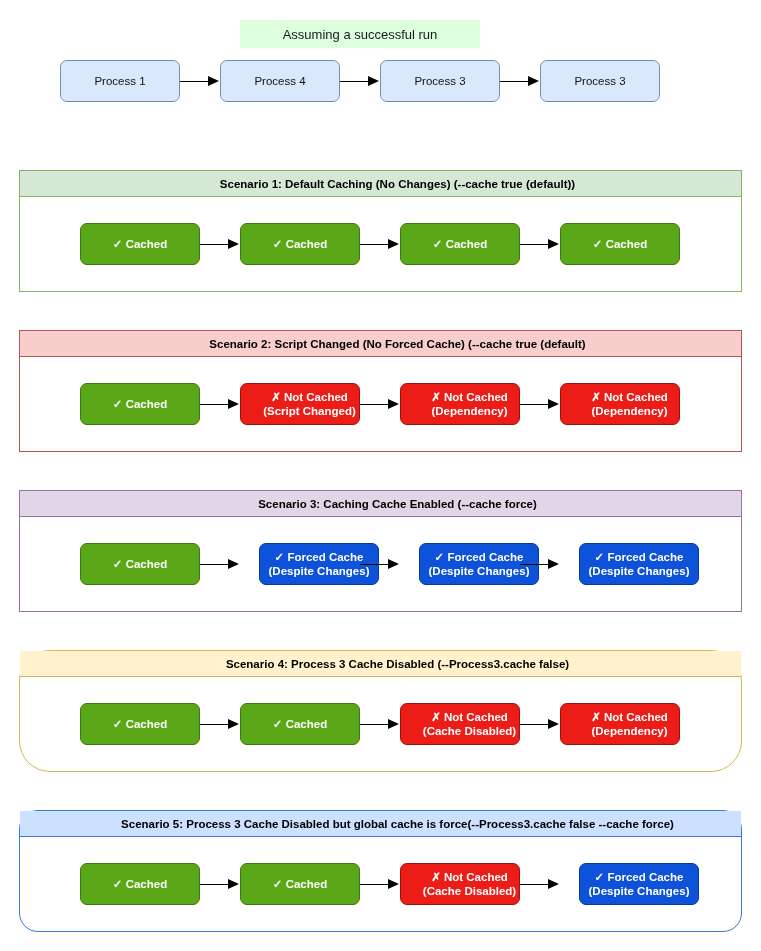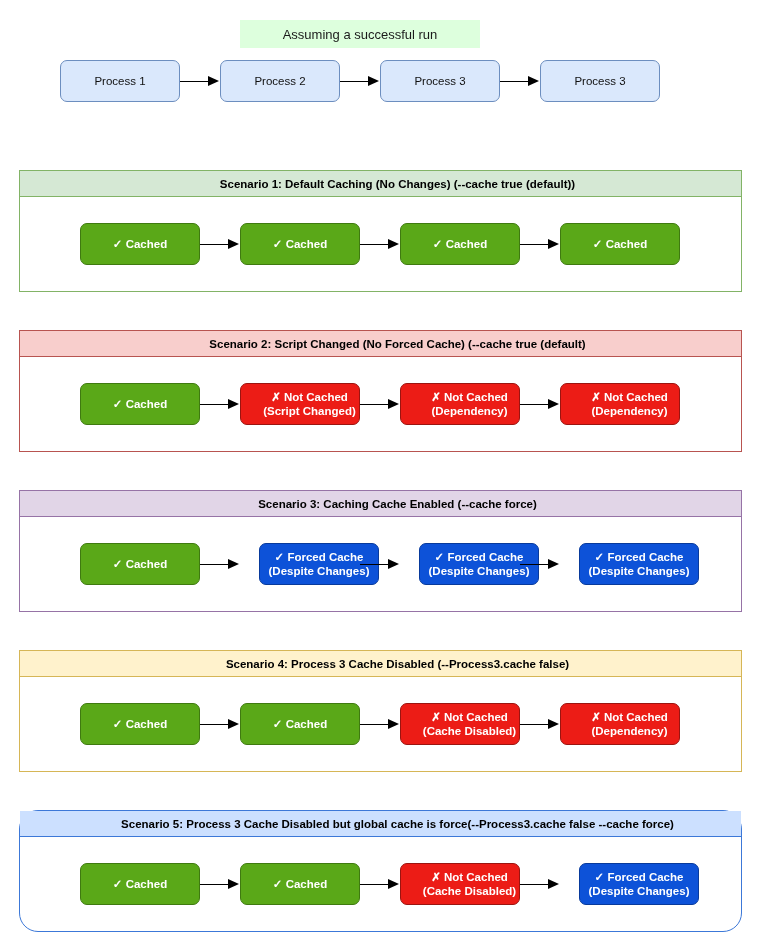--- a/index.html
+++ b/index.html
@@ -143,42 +143,42 @@
     right: 0;
   }
 
   
   .sc-green  { border-color: #82b366; }
   .sc-green  .scenario-header { background: #d5e8d4; border-bottom: 1.3px solid #82b366; }
   .sc-red    { border-color: #b85450; }
   .sc-red    .scenario-header { background: #f8cecc; border-bottom: 1.3px solid #b85450; }
   .sc-purple { border-color: #9673a6; }
   .sc-purple .scenario-header { background: #e1d5e7; border-bottom: 1.3px solid #9673a6; }
-  .sc-orange { border-color: #d6b656; }
+  .sc-orange { border-color: #d6b656; border-radius: 31px; }
   .sc-orange .scenario-header { background: #fff2cc; border-bottom: 1.3px solid #d6b656; }
   .sc-blue   { border-color: #3c78d8; }
   .sc-blue   .scenario-header { background: #cce0ff; border-bottom: 1.3px solid #3c78d8; }
 </style>
 </head>
 <body>
 
 <div class="top-section">
   <div class="banner">
     <span>Assuming a successful run</span>
   </div>
   <div class="flow-row" id="top-flow-row" style="position:absolute; left:0; top:60px; width:662px;">
       <div class="node process" style="left: 60px; top: 0px;">
         <span>Process 1</span>
       </div>
       <div class="arrow" style="left: 180px;">
         <div class="shaft"></div>
         <div class="head"></div>
       </div>
       <div class="node process" style="left: 220px; top: 0px;">
-        <span>Process 2</span>
+        <span>Process 4</span>
       </div>
       <div class="arrow" style="left: 340px;">
         <div class="shaft"></div>
         <div class="head"></div>
       </div>
       <div class="node process" style="left: 380px; top: 0px;">
         <span>Process 3</span>
       </div>
       <div class="arrow" style="left: 500px;">
         <div class="shaft"></div>

